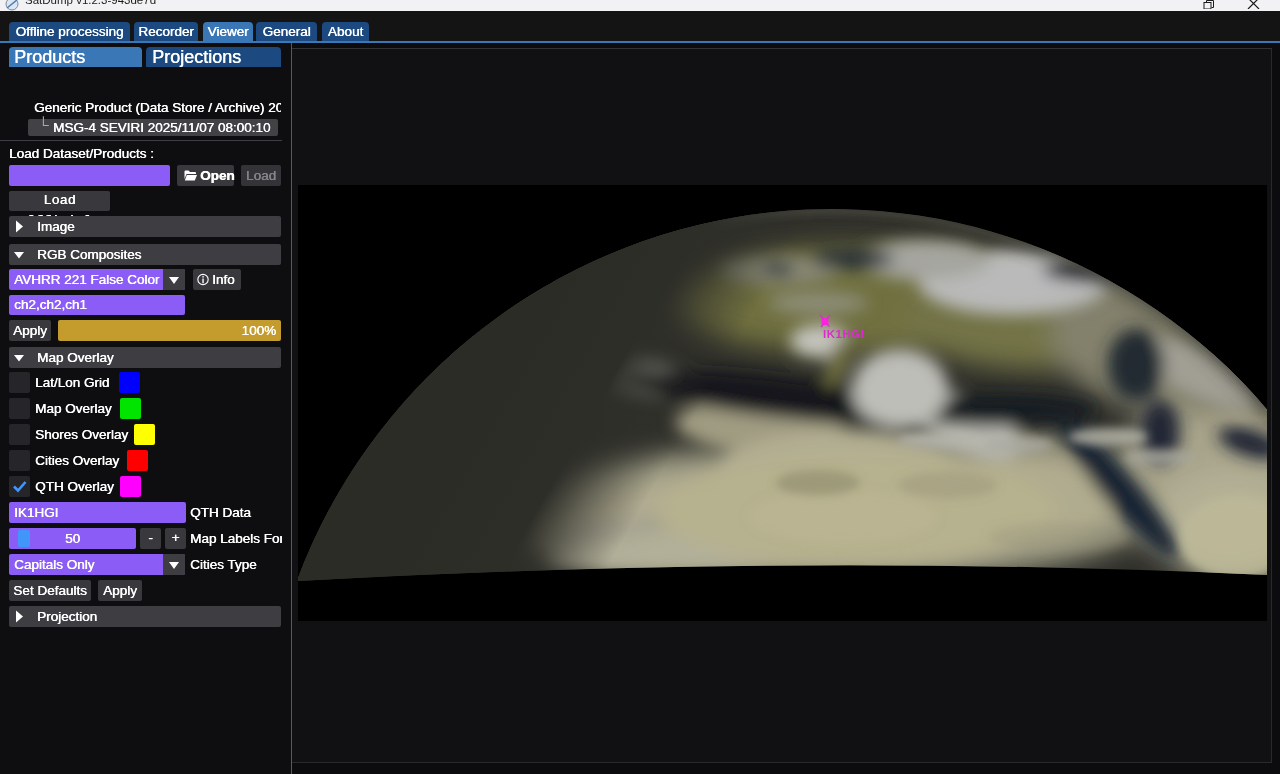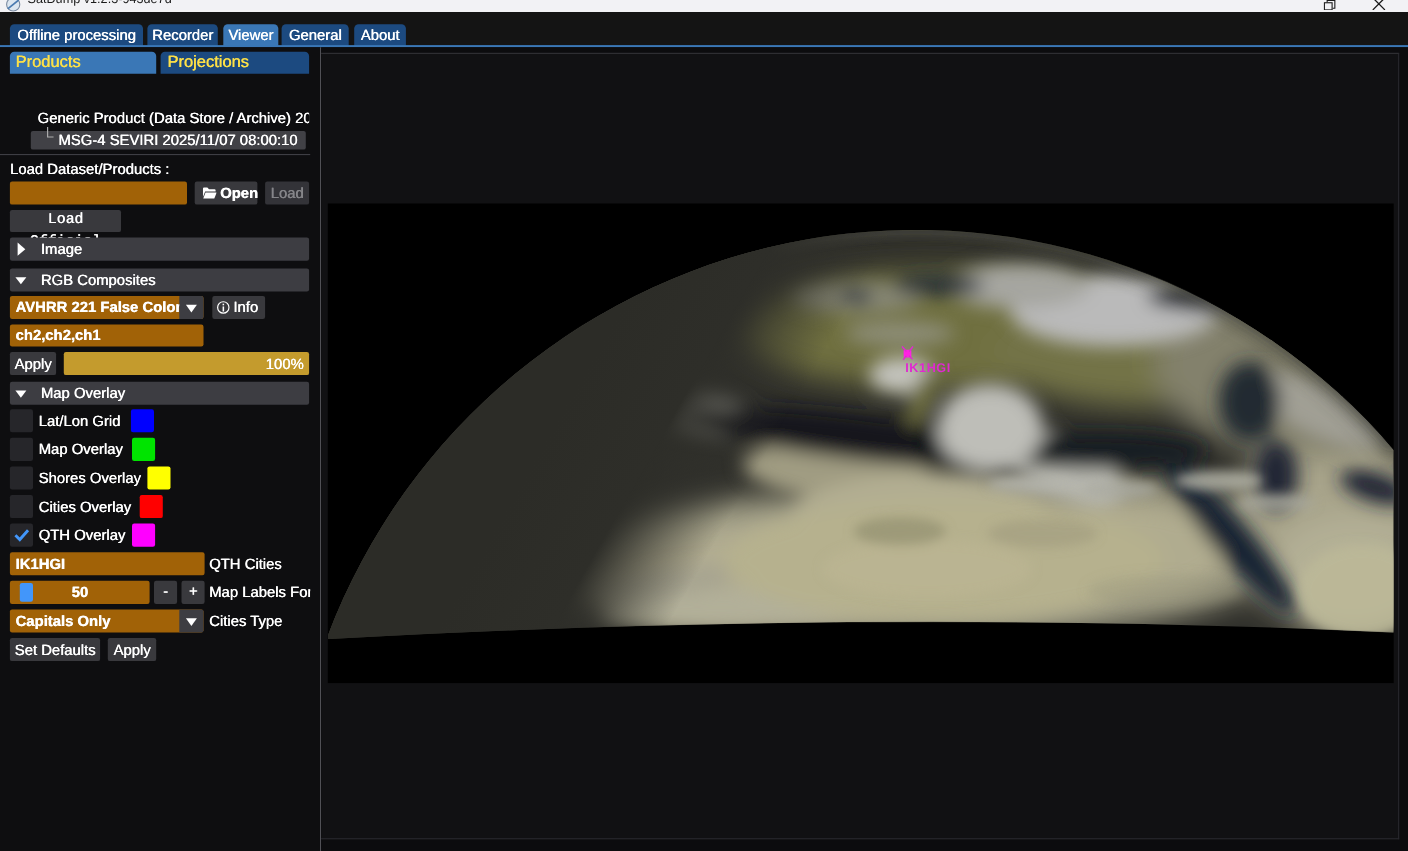--- a/index.html
+++ b/index.html
@@ -8,30 +8,30 @@
 .abs { position:absolute; }
 #titlebar { position:absolute; left:0; top:0; width:1280px; height:11px; background:#f2f2f5; }
 #titletext { position:absolute; left:25px; top:-6px; font-size:11.5px; color:#1b1b1b; font-weight:400;}
 #tabbar { position:absolute; left:0; top:11px; width:1280px; height:31px; background:#141414; }
 .tab { position:absolute; top:22px; height:20px; border-radius:4px 4px 0 0;
   background:#1c4a80; color:#fff; font-size:13.5px; font-weight:400; line-height:20px; text-align:center; text-shadow:0.4px 0 currentColor; }
 .tab.sel { background:#3a77b6; }
 #blueline { position:absolute; left:0; top:41px; width:1280px; height:2px; background:#3a77b6; }
 #panel { position:absolute; left:0; top:43px; width:292px; height:731px; background:#0e0e10; }
 .ptab { position:absolute; top:4px; height:20px; border-radius:4px 4px 0 0;
-  background:#1c4a80; color:#fde047; font-size:15px; font-weight:400; line-height:20px; text-shadow:0.4px 0 currentColor; }
+  background:#1c4a80; color:#ffffff; font-size:18px; font-weight:400; line-height:20px; text-shadow:0.4px 0 currentColor; }
 .ptab.sel { background:#3a77b6; }
 .hdr { position:absolute; left:9px; width:272px; height:21px; background:#3d3d42; border-radius:2px;
   color:#fff; font-size:13.5px; font-weight:400; line-height:21px; text-shadow:0.4px 0 currentColor; }
 .hdr .arr { position:absolute; left:3px; top:0; width:14px; height:21px; }
 .hdr .lbl { position:absolute; left:28px; top:0; }
 .btn { position:absolute; background:#39393d; border-radius:2px; color:#fff;
   font-size:13.5px; font-weight:400; text-align:center; text-shadow:0.4px 0 currentColor; }
-.inp { position:absolute; background:#a16207; border-radius:2px; color:#fff;
-  font-size:13.5px; font-weight:700; text-shadow:0.4px 0 currentColor; }
+.inp { position:absolute; background:#8b5cf6; border-radius:2px; color:#fff;
+  font-size:13.5px; font-weight:400; text-shadow:0.4px 0 currentColor; }
 .lab { position:absolute; color:#fff; font-size:13.5px; font-weight:400; white-space:nowrap; text-shadow:0.4px 0 currentColor; }
 .chk { position:absolute; left:9px; width:21px; height:21px; background:#26262a; border-radius:2px; }
 .swatch { position:absolute; width:21px; height:21px; border-radius:2px; }
 #viewer { position:absolute; left:292px; top:43px; width:988px; height:731px; background:#0c0c0e; }
 #vinner { position:absolute; left:0; top:5px; width:980px; height:715px; background:#111113;
   border-top:1px solid #323237; border-right:1px solid #29292e; border-bottom:1px solid #29292e; }
 #imgrect { position:absolute; left:6px; top:136px; width:969px; height:436px; background:#000; }
 </style>
 </head>
 <body>
@@ -130,37 +130,43 @@
   <div class="swatch" style="left:127px; top:407px; background:#ff0000;"></div>
   <div class="chk" style="top:433px;">
     <svg width="21" height="21" viewBox="0 0 21 21">
         <path d="M5 10.5 L9 14.5 L16.5 6" fill="none" stroke="#4296fa" stroke-width="2.6"></path>
       </svg>
   </div>
   <div class="lab" style="left:35px; top:433px; line-height:21px;">QTH Overlay</div>
   <div class="swatch" style="left:120px; top:433px; background:#ff00ff;"></div>
 
   <div class="inp" style="left:9px; top:459px; width:177px; height:21px; line-height:21px;"><span style="margin-left:5px;">IK1HGI</span></div>
-  <div class="lab" style="left:190px; top:459px; line-height:21px;">QTH Cities</div>
+  <div class="lab" style="left:190px; top:459px; line-height:21px;">QTH Data</div>
   <div class="inp" style="left:9px; top:485px; width:127px; height:21px;">
     <div class="abs" style="left:9px; top:2px; width:12px; height:17px; background:#4296fa; border-radius:2px;"></div>
     <div class="abs" style="left:0; width:127px; text-align:center; line-height:21px;">50</div>
   </div>
   <div class="btn" style="left:140px; top:485px; width:21px; height:21px; line-height:20px;">-</div>
   <div class="btn" style="left:165px; top:485px; width:21px; height:21px; line-height:20px;">+</div>
   <div class="lab" style="left:190px; top:485px; line-height:21px; width:92px; overflow:hidden;">Map Labels Fon</div>
   <div class="inp" style="left:9px; top:511px; width:176px; height:21px; line-height:21px;"><span style="margin-left:5px;">Capitals Only</span></div>
   <div class="abs" style="left:163px; top:511px; width:22px; height:21px; background:#3d3d42; border-radius:0 2px 2px 0;">
     <svg width="22" height="21" viewBox="0 0 22 21">
         <path d="M6 8 L16 8 L11 15 Z" fill="#fff"></path>
       </svg>
   </div>
   <div class="lab" style="left:190px; top:511px; line-height:21px;">Cities Type</div>
   <div class="btn" style="left:9px; top:537px; width:82px; height:21px; line-height:21px;">Set Defaults</div>
   <div class="btn" style="left:98px; top:537px; width:44px; height:21px; line-height:21px;">Apply</div>
+  <div class="hdr" style="top:563px;">
+    <svg class="arr" viewBox="0 0 14 21">
+        <path d="M4 4.5 L11 10.5 L4 16.5 Z" fill="#fff"></path>
+      </svg>
+    <span class="lbl">Projection</span>
+  </div>
   <div class="abs" style="left:291px; top:0; width:1px; height:731px; background:#58585e;"></div>
 </div>
 <div id="viewer">
   <div id="vinner">
   <div id="imgrect">
   <svg width="969" height="436" viewBox="0 0 969 436">
     <defs>
       <clipPath id="earthclip">
         <path d="M0 392.9 A 571.5 571.5 0 0 1 969 224.4 L 969 390 Q 500 368 0 396 Z"></path>
       </clipPath>

